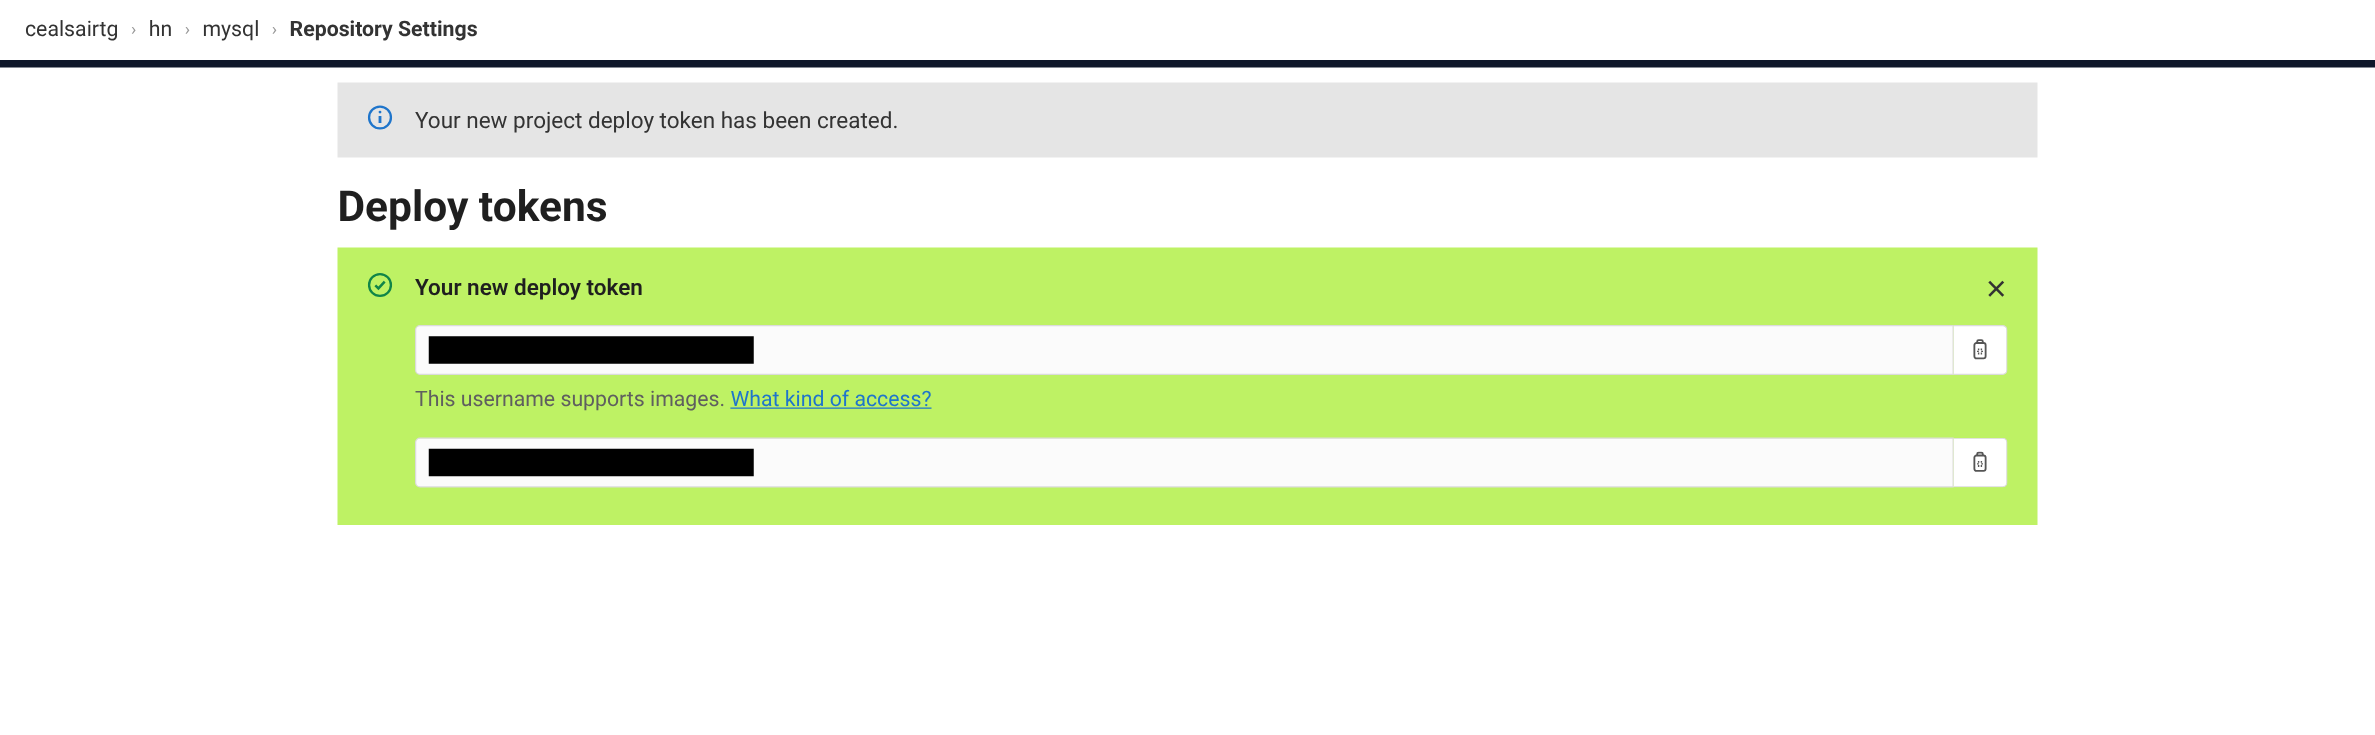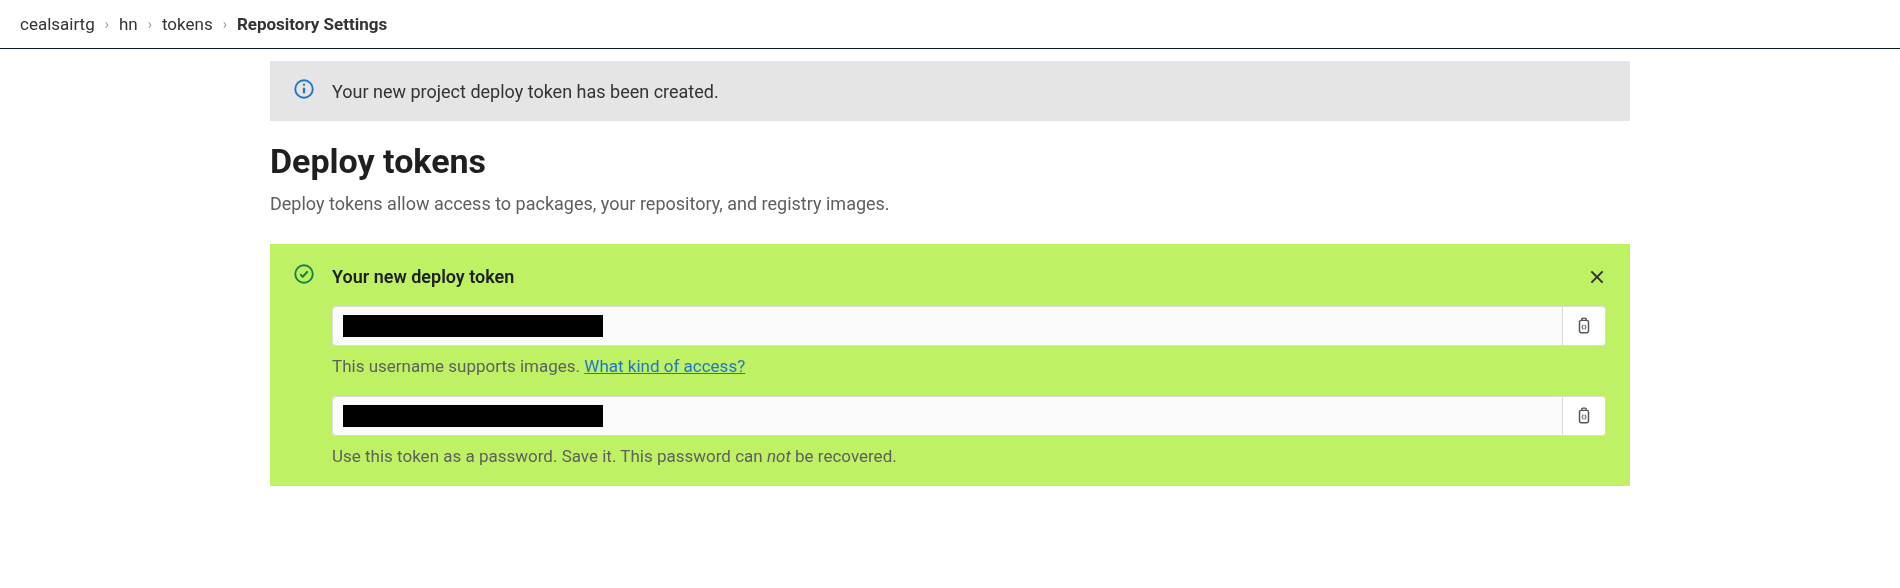--- a/index.html
+++ b/index.html
@@ -8,21 +8,21 @@
       box-sizing: border-box;
     }
     body {
       font-family: -apple-system, BlinkMacSystemFont, "Segoe UI", Roboto, "Helvetica Neue", Arial, sans-serif;
       background: #fff;
       color: #333;
       font-size: 16px;
     }
     .breadcrumb {
       padding: 14px 20px 14px 20px;
-      border-bottom: 1px solid #0f172a;
+      border-bottom: 6px solid #0f172a;
       display: flex;
       align-items: center;
       gap: 10px;
       font-size: 17px;
     }
     .breadcrumb-item {
       color: #333;
       text-decoration: none;
       cursor: pointer;
     }
@@ -155,40 +155,39 @@
     }
   </style>
 </head>
 <body>
 
 <div class="breadcrumb">
   <a class="breadcrumb-item">cealsairtg</a>
   <span class="breadcrumb-sep">›</span>
   <a class="breadcrumb-item">hn</a>
   <span class="breadcrumb-sep">›</span>
-  <a class="breadcrumb-item">tokens</a>
+  <a class="breadcrumb-item">mysql</a>
   <span class="breadcrumb-sep">›</span>
   <span class="breadcrumb-item current">Repository Settings</span>
 </div>
 
 <div class="container">
 
   <div class="alert-info">
     <span class="alert-info-icon">
       <svg width="20" height="20" viewBox="0 0 16 16" fill="none" stroke="currentColor" stroke-width="1.5">
         <circle cx="8" cy="8" r="7"></circle>
         <line x1="8" y1="7" x2="8" y2="11.5" stroke-width="1.8"></line>
         <circle cx="8" cy="4.5" r="0.9" fill="currentColor" stroke="none"></circle>
       </svg>
     </span>
     <span class="alert-info-text">Your new project deploy token has been created.</span>
   </div>
 
   <h1 class="page-title">Deploy tokens</h1>
-  <p class="page-description">Deploy tokens allow access to packages, your repository, and registry images.</p>
 
   <div class="panel-success">
     <button class="panel-close">
       <svg width="18" height="18" viewBox="0 0 16 16" fill="none" stroke="currentColor" stroke-width="1.8">
         <line x1="3" y1="3" x2="13" y2="13"></line>
         <line x1="13" y1="3" x2="3" y2="13"></line>
       </svg>
     </button>
 
     <div class="panel-header">
@@ -225,20 +224,17 @@
           <span class="token-redacted"></span>
         </div>
         <button class="copy-button">
           <svg width="18" height="18" viewBox="0 0 16 16" fill="none" stroke="currentColor" stroke-width="1.3">
             <rect x="4" y="3" width="8" height="11" rx="1.5"></rect>
             <path d="M6 3 V2 a1 1 0 0 1 1 -1 h2 a1 1 0 0 1 1 1 V3"></path>
             <rect x="6.5" y="7.5" width="3" height="3" stroke-dasharray="1 1"></rect>
           </svg>
         </button>
       </div>
-      <p class="token-help">
-        <span>Use this token as a password. Save it. This password can </span><em>not</em><span> be recovered.</span>
-      </p>
     </div>
 
   </div>
 
 </div>
 
 </body></html>

